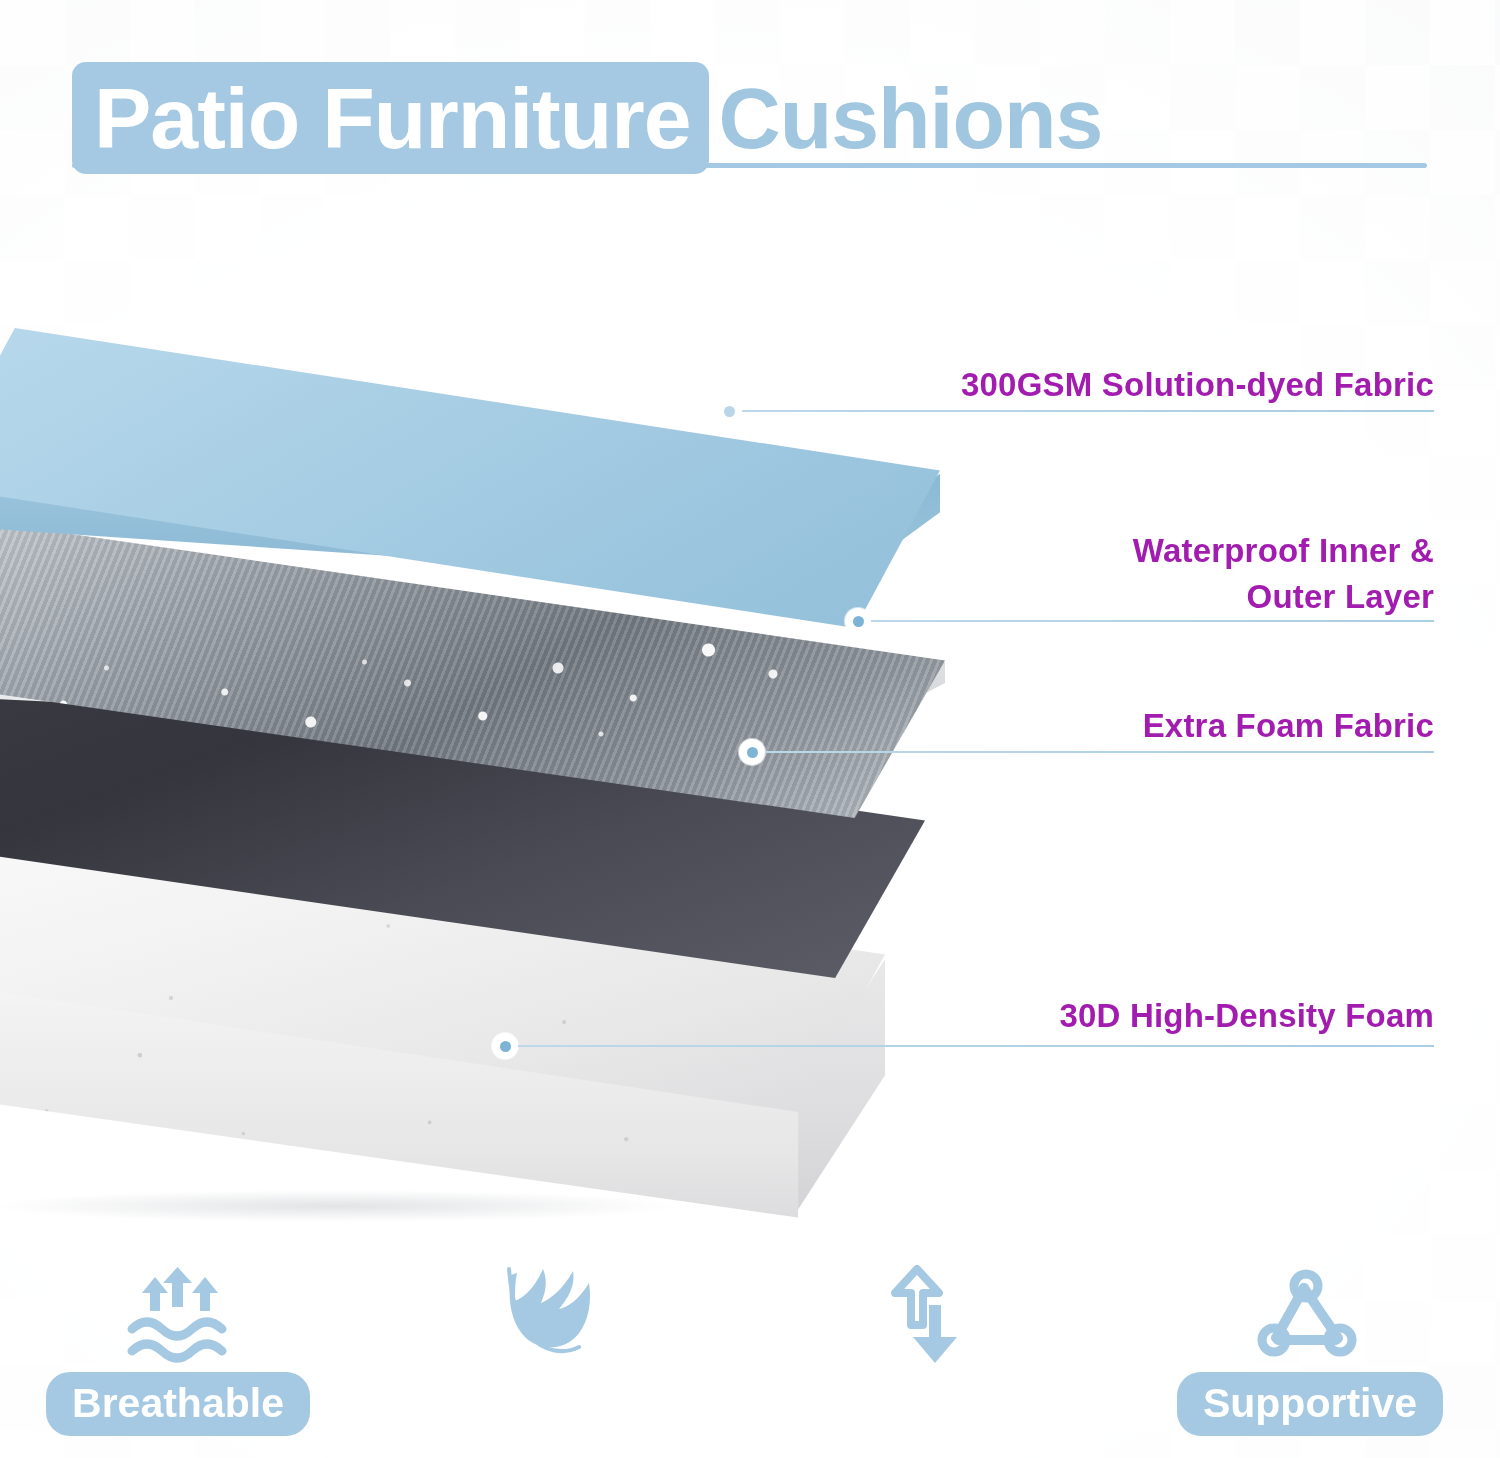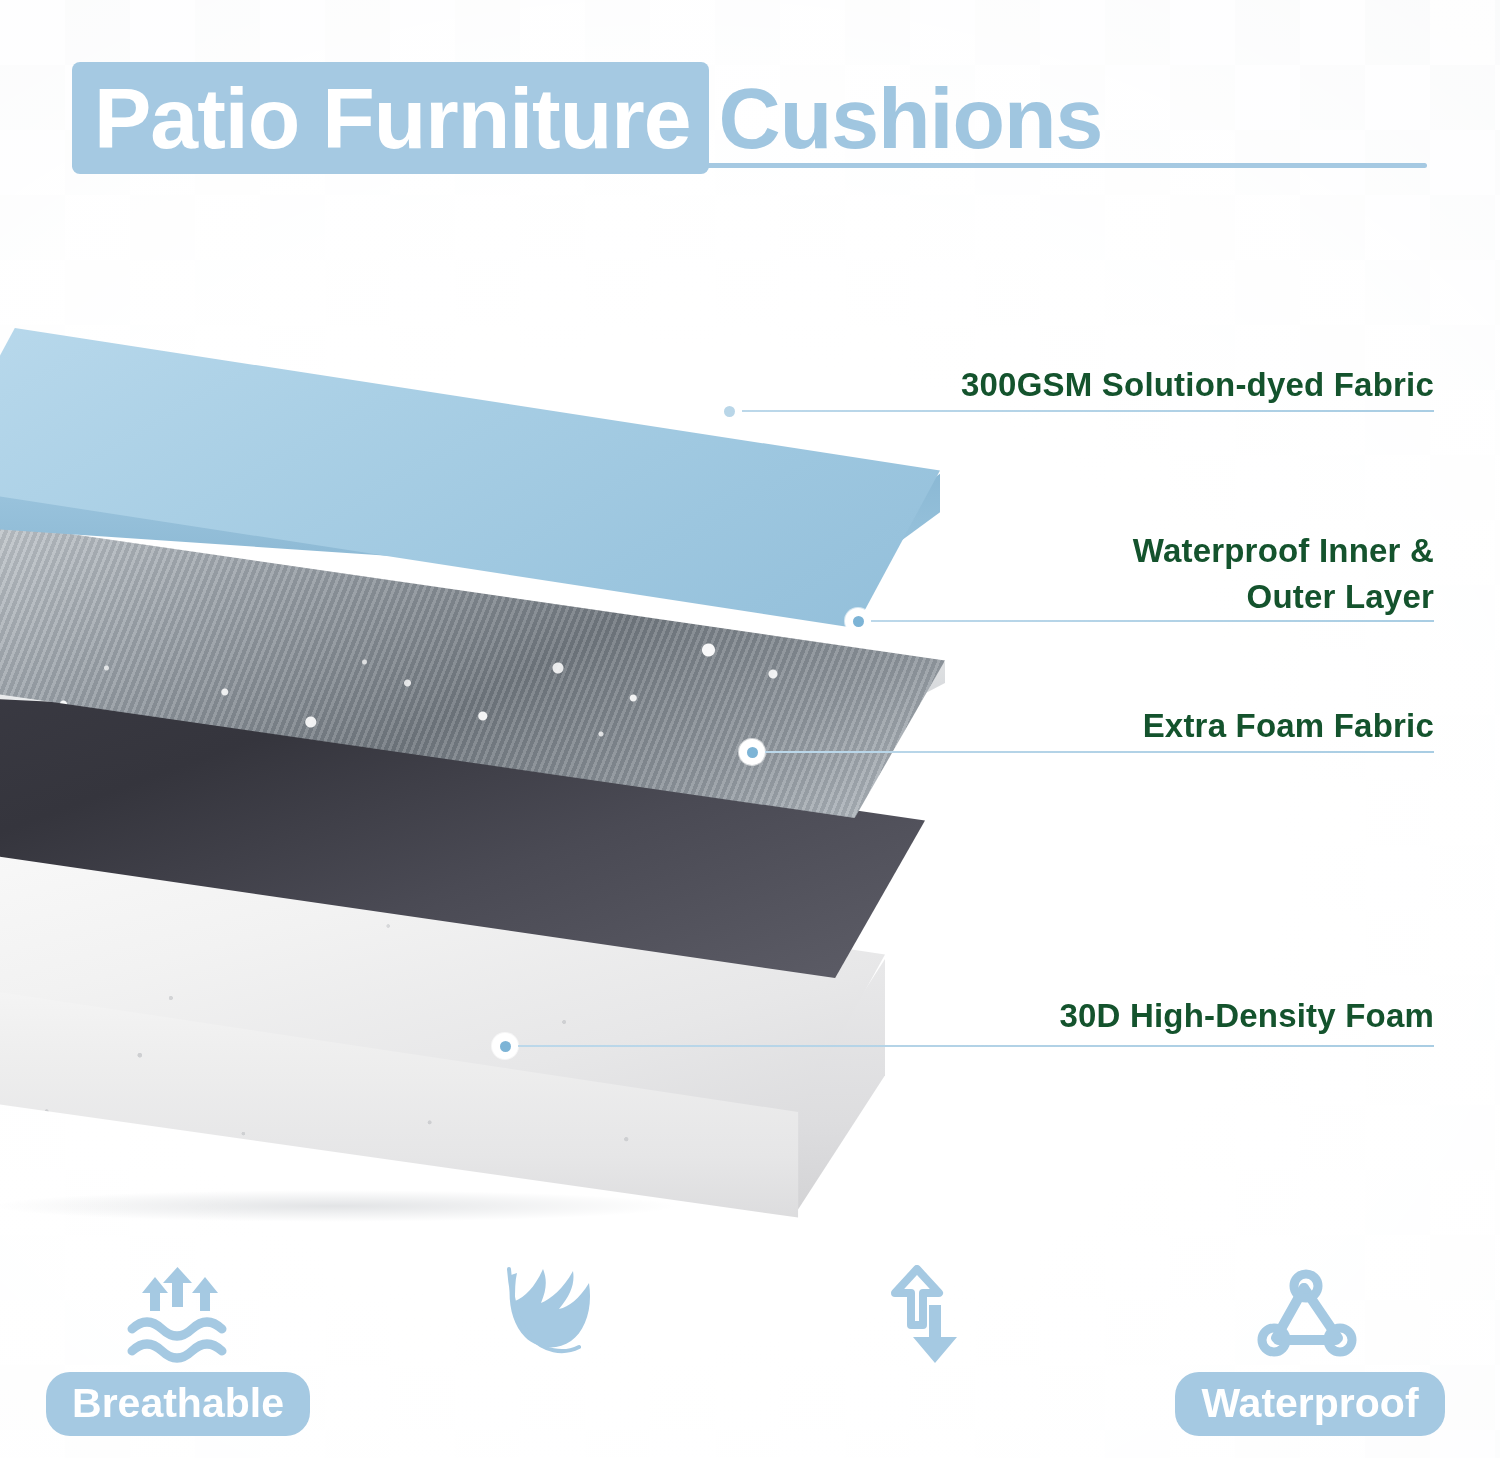--- a/index.html
+++ b/index.html
@@ -31,21 +31,21 @@
   .title-line{
     position:absolute;left:72px;top:0;
     white-space:nowrap;
     font-size:86px;font-weight:bold;line-height:120px;
     letter-spacing:-1px;
   }
   .title-hl{
     display:inline-block;
     background:#a5c9e2;
     color:#ffffff;
-    border-radius:8px;
+    border-radius:14px;
     padding:0 18px 0 22px;
     line-height:112px;
   }
   .title-plain{color:#a0c6e0;margin-left:10px;}
   .title-rule{
     position:absolute;left:72px;top:163px;width:1355px;height:5px;
     background:#a5c9e2;border-radius:3px;
   }
 
   
@@ -172,21 +172,21 @@
   }
   .marker i{display:block;width:11px;height:11px;border-radius:50%;}
   .marker.fill-blue i{background:#7db4d6;}
   .marker.fill-pale i{background:#b9d6e8;}
   .lead{
     position:absolute;height:2px;
     background:linear-gradient(90deg,#bcd8ea 0%,#a9cde3 100%);
   }
   .label{
     position:absolute;
-    color:#14532d;
+    color:#a21caf;
     font-size:33px;font-weight:bold;
     letter-spacing:.2px;
     line-height:46px;
     white-space:pre-line;
   }
   .label.right{text-align:right;}
 
   
   .features{position:absolute;left:0;top:1262px;width:1500px;height:196px;}
   .feature{position:absolute;width:340px;text-align:center;}
@@ -322,18 +322,18 @@
             <path d="M50 22 L84 72"></path>
             <path d="M24 74 L82 74"></path>
           </g>
           <g fill="none" stroke="#a5c9e2" stroke-width="9">
             <circle cx="52" cy="20" r="12"></circle>
             <circle cx="20" cy="74" r="12"></circle>
             <circle cx="86" cy="74" r="12"></circle>
           </g>
         </svg>
       </div>
-      <div class="pill">Waterproof</div>
+      <div class="pill">Supportive</div>
     </div>
 
   </div>
 
 </div>
 
 </body></html>

